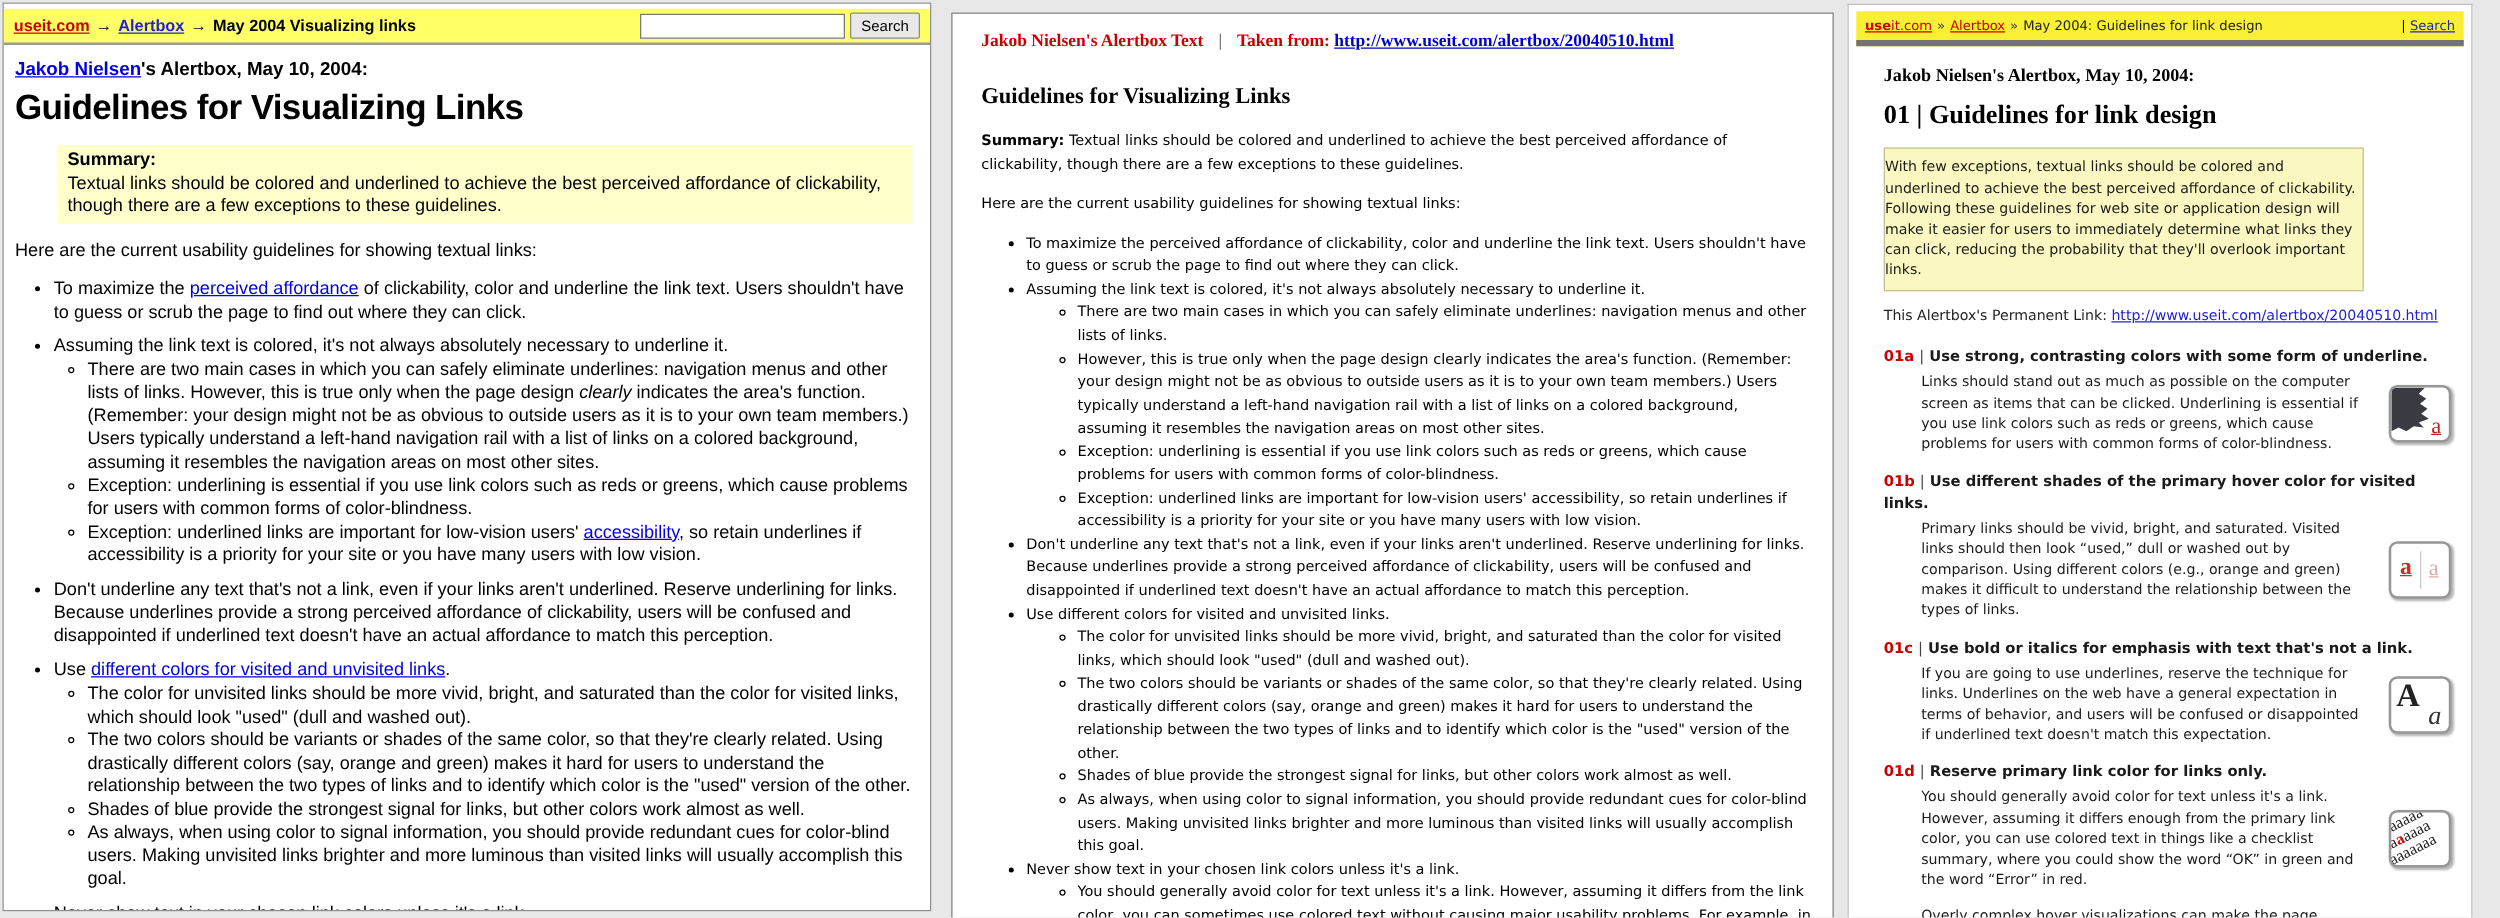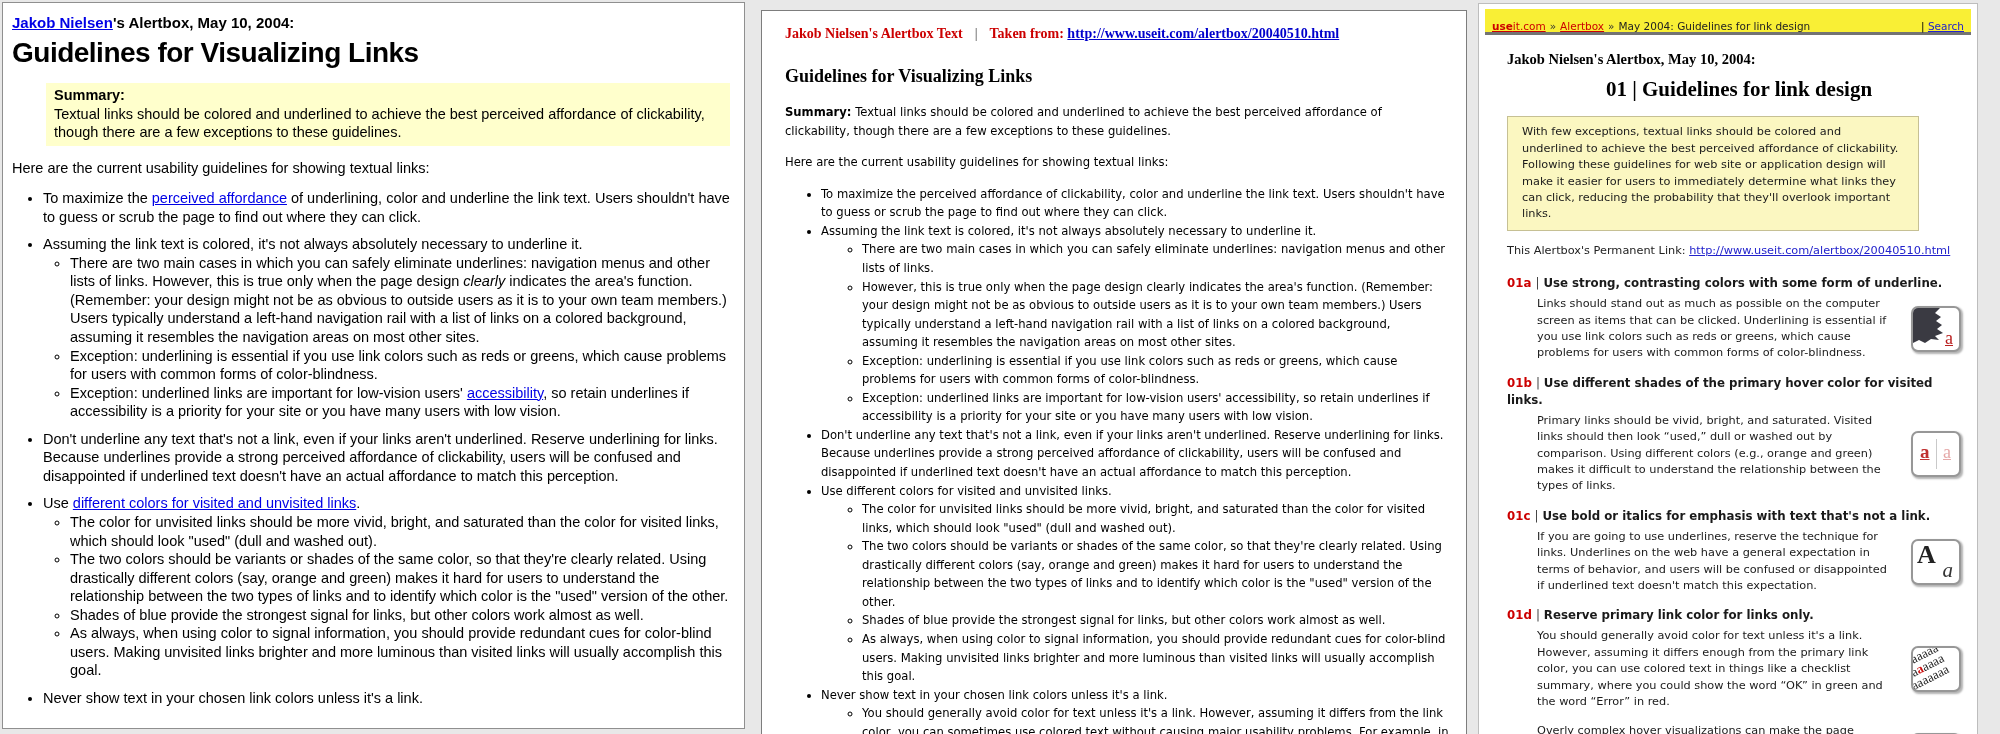--- a/index.html
+++ b/index.html
@@ -44,36 +44,36 @@
   .mp-header a{color:#0000cc;text-decoration:underline;cursor:pointer;}
   .mp-title{font-family:"Liberation Serif",serif;font-size:18px;font-weight:bold;margin:17px 0 12px;}
   .mp-para{margin:0 0 13px;}
   .mp-para .lbl{font-weight:bold;}
   #panel-mid ul.lvl0{margin:13px 0 0;padding-left:36px;list-style:disc;}
   #panel-mid ul.lvl1{margin:0;padding-left:41px;list-style:circle;}
   #panel-mid li{margin:0;}
 
   
   #panel-right{left:1478px;top:3px;width:500px;height:734px;border-color:#bdbdbd;border-bottom:none;}
-  .rp-topbar{background:#f9ef35;height:23px;margin:5px 6px 0;display:flex;align-items:flex-end;
+  .rp-topbar{background:#f9ef35;height:23px;margin:5px 6px 0;display:flex;align-items:center;
              padding:0 7px;font-family:"DejaVu Sans",sans-serif;font-size:10.5px;
-             border-bottom:3px solid #737373;}
+             border-bottom:5px solid #737373;}
   .rp-crumb a{cursor:pointer;}
   .rp-home{color:#cc0000;text-decoration:underline;}
   .rp-home b{font-weight:bold;}
   .rp-sec{color:#cc0000;text-decoration:underline;}
   .rp-bsep{margin:0 4px;color:#333;}
   .rp-cur{color:#222;}
   .rp-searchwrap{margin-left:auto;}
   .rp-searchwrap a{color:#2222cc;text-decoration:underline;cursor:pointer;}
   .rp-content{padding:14px 6px 0 28px;font-family:"DejaVu Sans",sans-serif;
               font-size:11.3px;line-height:1.45;color:#1a1a1a;}
   .rp-byline{font-family:"Liberation Serif",serif;font-weight:bold;font-size:14.5px;color:#000;}
-  .rp-title{font-family:"Liberation Serif",serif;font-weight:bold;font-size:21px;color:#000;margin:4px 0 12px;text-align:center;}
-  .rp-summary{background:#fbf7c1;border:1px solid #c6c094;padding:7px 14px;width:382px;
+  .rp-title{font-family:"Liberation Serif",serif;font-weight:bold;font-size:21px;color:#000;margin:4px 0 12px;}
+  .rp-summary{background:#fbf7c1;border:1px solid #c6c094;padding:7px 0;width:382px;
               box-sizing:content-box;margin-bottom:12px;}
   .rp-permalink{margin:0 0 16px;color:#222;}
   .rp-permalink a{color:#2222cc;text-decoration:underline;cursor:pointer;}
   .rp-item{margin-bottom:13px;}
   .rp-item-head{font-weight:bold;font-size:11.8px;margin-bottom:4px;}
   .rp-id{color:#cc0000;}
   .rp-hsep{font-weight:normal;color:#444;margin:0 4px;}
   .rp-row{display:flex;align-items:center;}
   .rp-body{flex:1;padding-left:30px;max-width:360px;}
   .icon-box{width:46px;height:42px;border:2px solid #979797;border-radius:7px;background:#fff;
@@ -92,33 +92,42 @@
                 font-style:italic;font-size:21px;color:#333;line-height:1;}
   .rot-rows{position:absolute;left:-14px;top:2px;transform:rotate(-27deg);
             font-family:"Liberation Serif",serif;font-size:13px;line-height:12px;color:#222;
             white-space:nowrap;}
   .rot-rows .red{color:#cc1111;font-weight:bold;}
 </style>
 </head>
 <body>
 
 <div class="panel" id="panel-left">
+  <div class="lp-topbar">
+    <span class="lp-crumb">
+      <a class="lp-home">useit.com</a><span class="lp-sep">→</span><a class="lp-section">Alertbox</a><span class="lp-sep">→</span><span class="lp-current">May 2004 Visualizing links</span>
+    </span>
+    <span class="lp-search">
+      <input type="text" style="">
+      <button>Search</button>
+    </span>
+  </div>
   <div class="lp-content">
     <div class="lp-byline">
       <a>Jakob Nielsen</a><span>'s Alertbox, May 10, 2004:</span>
     </div>
     <div class="lp-title">Guidelines for Visualizing Links</div>
     <div class="lp-summary">
       <div class="lbl">Summary:</div>
       <span>Textual links should be colored and underlined to achieve the best perceived affordance of clickability, though there are a few exceptions to these guidelines.</span>
     </div>
     <div class="lp-intro">Here are the current usability guidelines for showing textual links:</div>
     <div>
         <ul class="lvl0">
-          <li><span>To maximize the </span><a class="seg-a">perceived affordance</a><span> of underlining, </span><span class="seg-b">color</span><span> and </span><span class="seg-b">underline</span><span> the link text. Users shouldn't have to guess or scrub the page to find out where they can click.</span></li>
+          <li><span>To maximize the </span><a class="seg-a">perceived affordance</a><span> of clickability, </span><span class="seg-b">color</span><span> and </span><span class="seg-b">underline</span><span> the link text. Users shouldn't have to guess or scrub the page to find out where they can click.</span></li>
           <li><span>Assuming the link text is colored, it's not always absolutely necessary to underline it.</span><ul class="lvl1">
               <li><span>There are two main cases in which you can safely eliminate underlines: navigation menus and other lists of links. However, this is true only when the page design </span><span class="seg-i">clearly</span><span> indicates the area's function. (Remember: your design might not be as obvious to outside users as it is to your own team members.) Users typically understand a left-hand navigation rail with a list of links on a colored background, assuming it resembles the navigation areas on most other sites.</span></li>
               <li><span>Exception: underlining is essential if you use link colors such as reds or greens, which cause problems for users with common forms of color-blindness.</span></li>
               <li><span>Exception: underlined links are important for low-vision users' </span><a class="seg-a">accessibility</a><span>, so retain underlines if accessibility is a priority for your site or you have many users with low vision.</span></li>
             </ul></li>
           <li><span>Don't underline any text that's not a link, even if your links aren't underlined. </span><span class="seg-b">Reserve underlining for links</span><span>. Because underlines provide a strong perceived affordance of clickability, users will be confused and disappointed if underlined text doesn't have an actual affordance to match this perception.</span></li>
           <li><span>Use </span><a class="seg-a">different colors for visited and unvisited links</a><span>.</span><ul class="lvl1">
               <li><span>The color for unvisited links should be more vivid, bright, and saturated than the color for visited links, which should look "used" (dull and washed out).</span></li>
               <li><span>The two colors should be variants or shades of the same color, so that they're clearly related. Using drastically different colors (say, orange and green) makes it hard for users to understand the relationship between the two types of links and to identify which color is the "used" version of the other.</span></li>
               <li><span>Shades of blue provide the strongest signal for links, but other colors work almost as well.</span></li>

